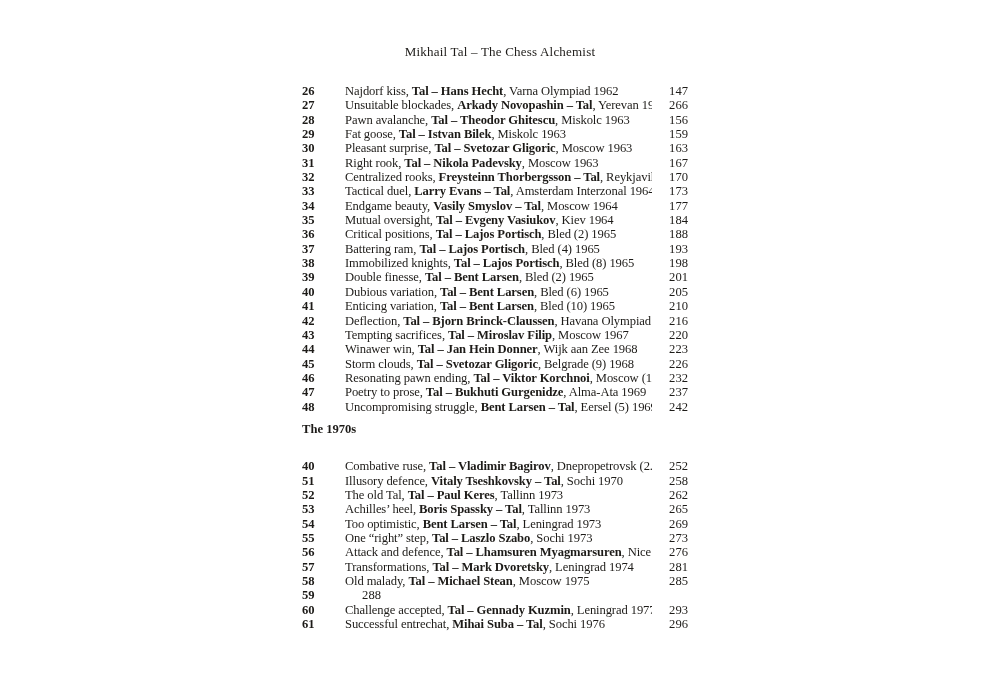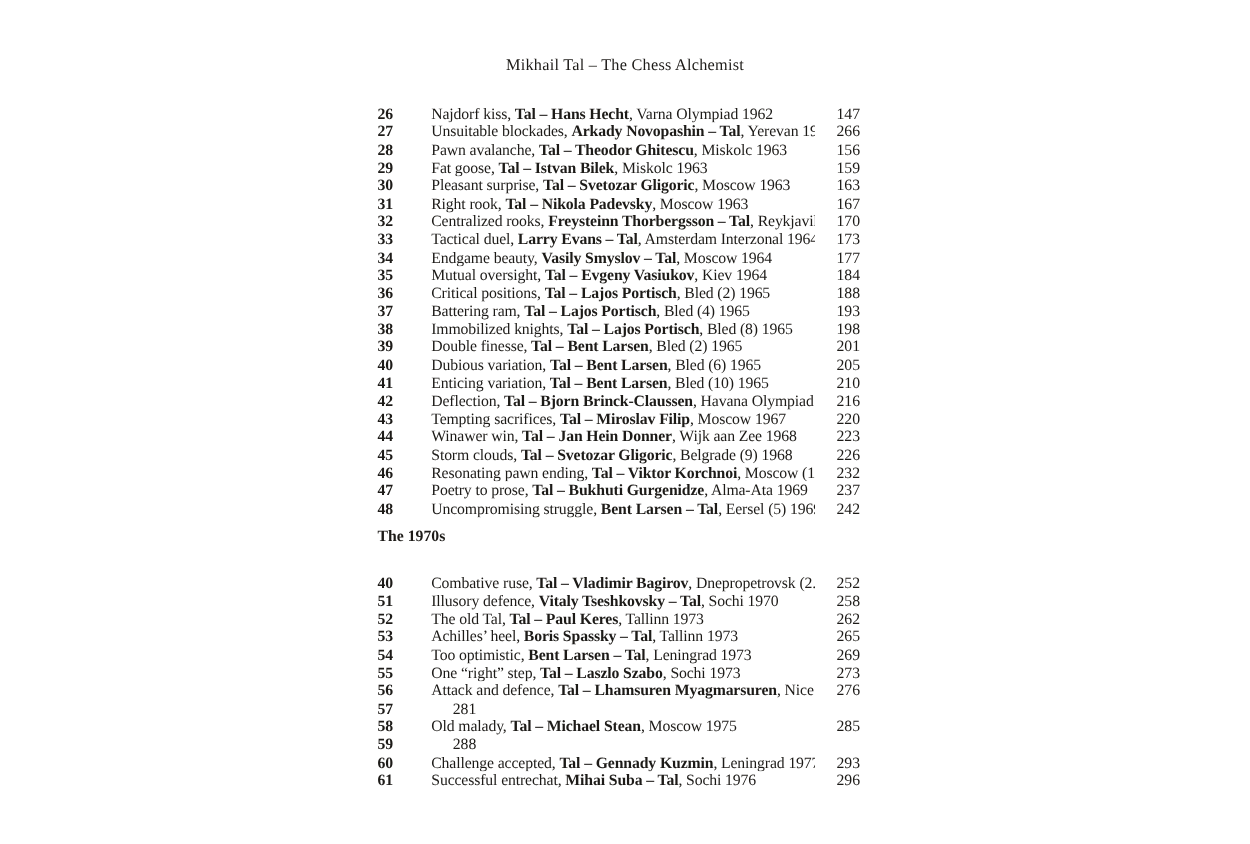--- a/index.html
+++ b/index.html
@@ -208,20 +208,21 @@
         <span class="toc-text"><span>One “right” step, </span><span class="toc-players">Tal – Laszlo Szabo</span><span>, Sochi 1973</span></span>
         <span class="toc-page">273</span>
       </div>
       <div class="toc-row">
         <span class="toc-num">56</span>
         <span class="toc-text"><span>Attack and defence, </span><span class="toc-players">Tal – Lhamsuren Myagmarsuren</span><span>, Nice (ol) 1974</span></span>
         <span class="toc-page">276</span>
       </div>
       <div class="toc-row">
         <span class="toc-num">57</span>
+        <span class="toc-text"><span>Transformations, </span><span class="toc-players">Tal – Mark Dvoretsky</span><span>, Leningrad 1974</span></span>
         <span class="toc-page">281</span>
       </div>
       <div class="toc-row">
         <span class="toc-num">58</span>
         <span class="toc-text"><span>Old malady, </span><span class="toc-players">Tal – Michael Stean</span><span>, Moscow 1975</span></span>
         <span class="toc-page">285</span>
       </div>
       <div class="toc-row">
         <span class="toc-num">59</span>
         <span class="toc-page">288</span>

